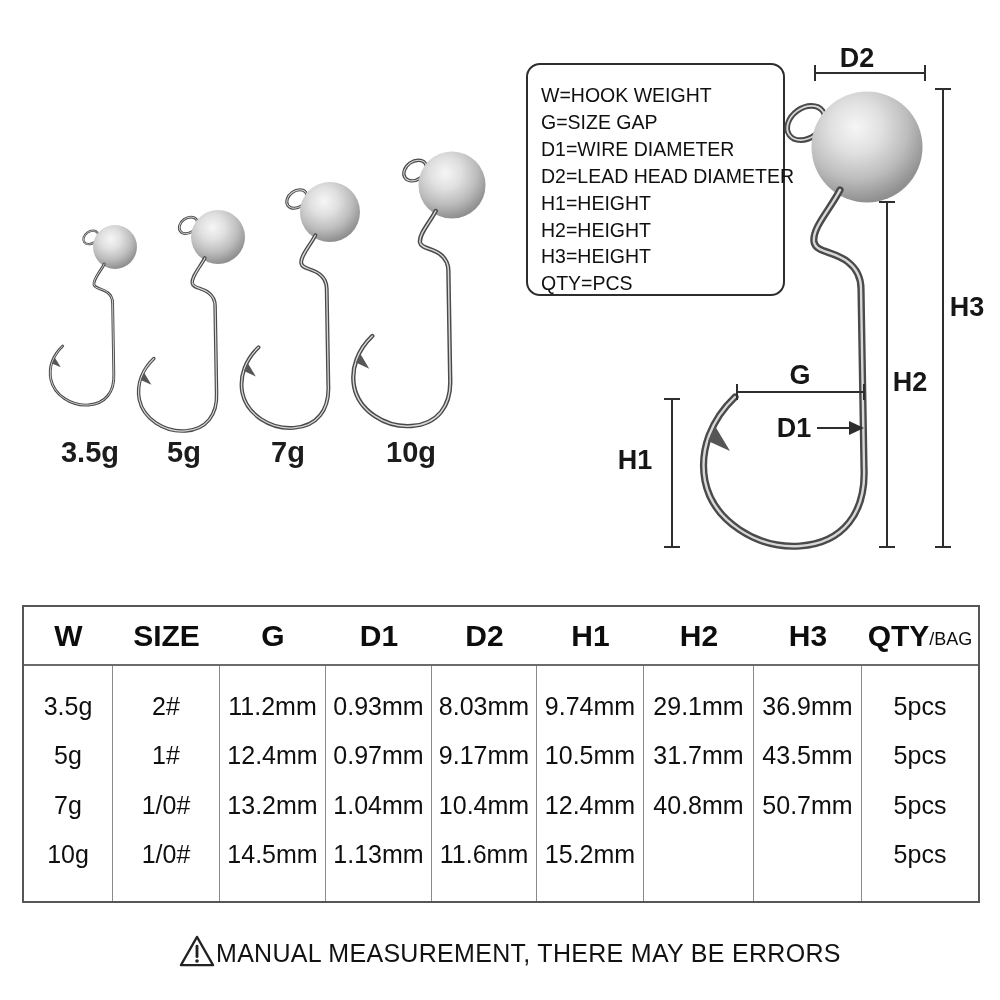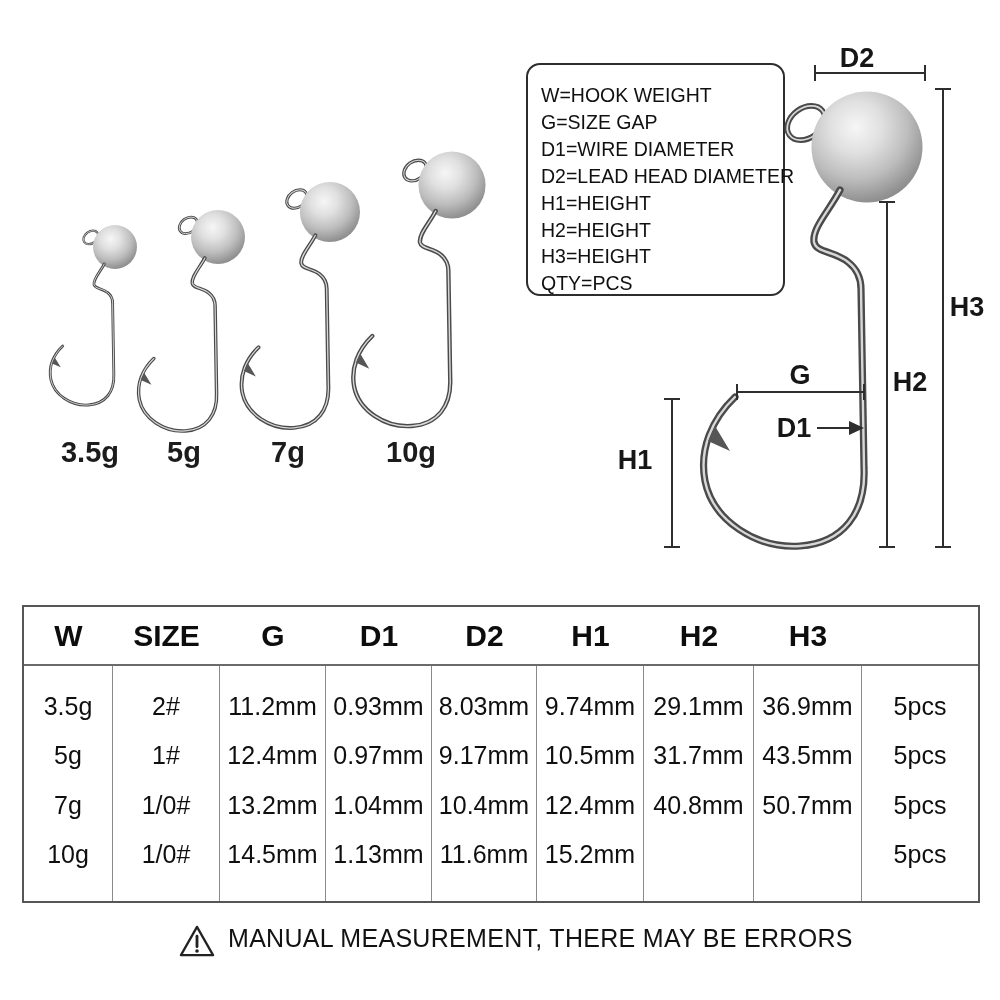--- a/index.html
+++ b/index.html
@@ -32,21 +32,21 @@
   .tbody{display:grid;height:235px;
          grid-template-columns:89px 107px 106px 106px 105px 107px 110px 108px 1fr;}
   .tcol{border-right:1.5px solid #8a8a8a;display:grid;grid-template-rows:repeat(4,1fr);
         padding:16px 0 22px 0;box-sizing:border-box;}
   .tcol:last-child{border-right:none;text-align:right;}
   .tcell{display:flex;align-items:center;justify-content:center;
          font-size:25px;color:#0f0f0f;}
 
   
   .footer{position:absolute;left:178px;top:924px;height:44px;display:flex;
-          align-items:flex-start;gap:12px;}
+          align-items:flex-end;}
   .footer-svg{position:static;}
   .disclaimer{font-size:25px;letter-spacing:.3px;color:#121212;white-space:nowrap;}
 </style>
 </head>
 <body>
 
 <div class="canvas">
 
   <svg style="left:0;top:120px" width="520" height="340" viewBox="0 0 520 340">
     <defs>
@@ -134,20 +134,24 @@
   <div class="spec-table">
     <div class="thead">
       <div class="th">W</div>
       <div class="th">SIZE</div>
       <div class="th">G</div>
       <div class="th">D1</div>
       <div class="th">D2</div>
       <div class="th">H1</div>
       <div class="th">H2</div>
       <div class="th">H3</div>
+      <div class="th">
+          <span>QTY</span>
+          <span class="th-suffix">/BAG</span>
+        </div>
     </div>
     <div class="tbody">
       <div class="tcol">
         <div class="tcell">3.5g</div>
         <div class="tcell">5g</div>
         <div class="tcell">7g</div>
         <div class="tcell">10g</div>
       </div>
       <div class="tcol">
         <div class="tcell">2#</div>

